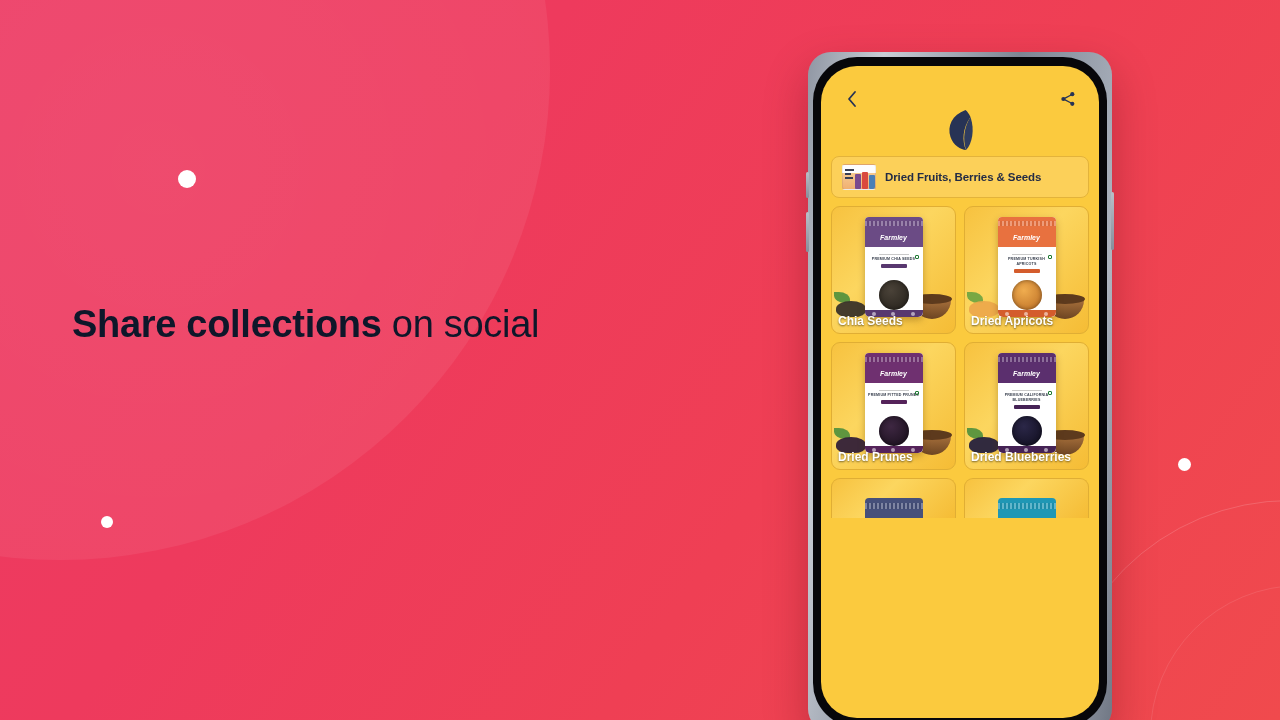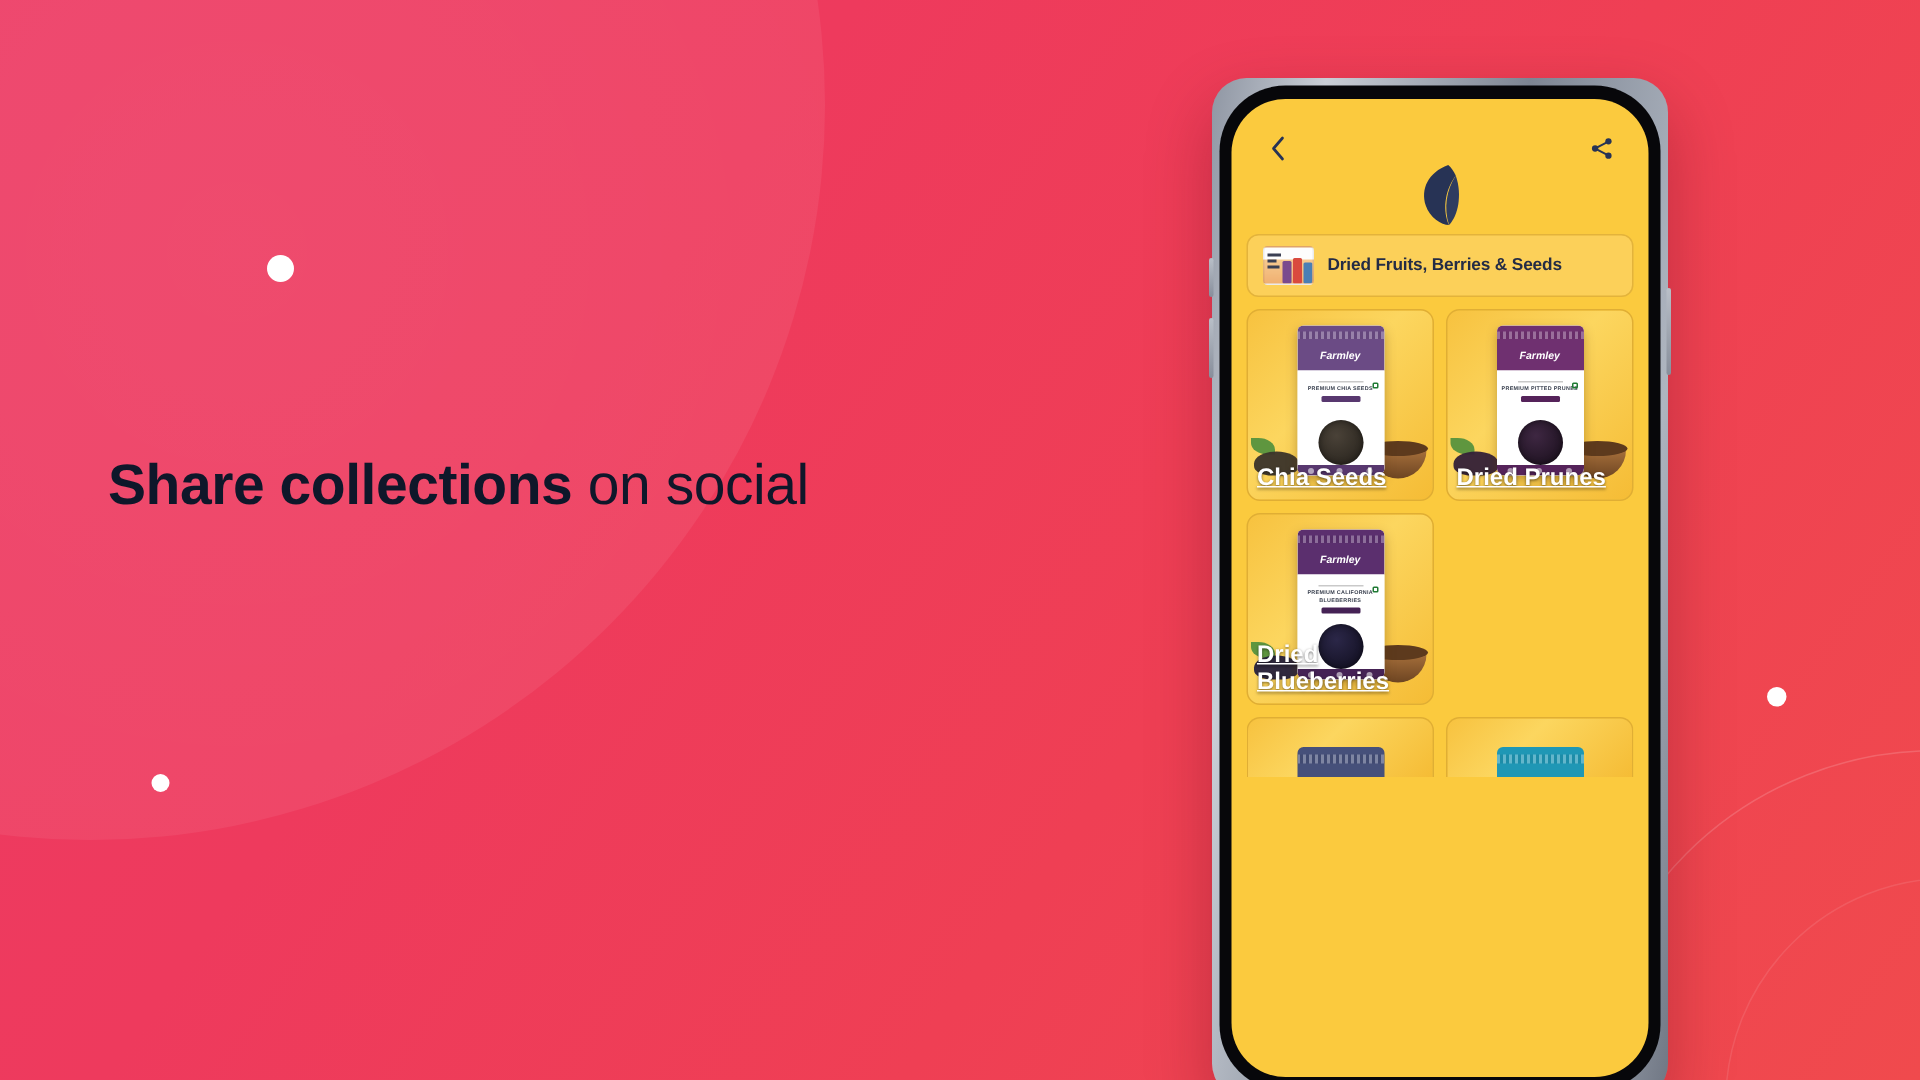--- a/index.html
+++ b/index.html
@@ -156,26 +156,25 @@
     height:128px;
     border-radius:9px;
     border:1px solid #e0ae34;
     overflow:hidden;
     background: linear-gradient(135deg, #f7c23f 0%, #fcd65f 42%, #f5bc35 100%);
     cursor:pointer;
   }
   .card-label {
     position:absolute;
     left:6px; bottom:5px;
-    font-size:16px;
+    font-size:12px;
     font-weight:bold;
     color:#ffffff;
     text-shadow:0 1px 2px rgba(0,0,0,0.55);
     z-index:4;
-    text-decoration:underline;
   }
 
   
   .pouch {
     position:absolute;
     left:50%; top:10px;
     transform:translateX(-50%);
     width:58px; height:100px;
     border-radius:4px 4px 5px 5px;
     background:#ffffff;
@@ -394,20 +393,43 @@
               <div class="pouch-foot" style="background:#58386f;">
                   <i></i>
                   <i></i>
                   <i></i>
                 </div>
             </div>
           </div>
           <div class="card-label">Chia Seeds</div>
         </div>
 
+        <div class="card">
+          <div class="leafy" style="background:#6aa340;"></div>
+          <div class="scatter" style="background:#eda94b;"></div>
+          <div class="bowl"></div>
+          <div class="pouch">
+            <div class="pouch-top" style="background:#e8713f;">
+              <div class="pouch-brand">Farmley</div>
+            </div>
+            <div class="pouch-body">
+              <div class="pouch-rule"></div>
+              <div class="pouch-name">PREMIUM TURKISH APRICOTS</div>
+              <div class="pouch-chip" style="background:#d45c2c;"></div>
+              <div class="veg-mark"></div>
+              <div class="pouch-photo" style="background:radial-gradient(circle at 40% 35%, #f0ad4f, #b86a22);"></div>
+              <div class="pouch-foot" style="background:#d45c2c;">
+                  <i></i>
+                  <i></i>
+                  <i></i>
+                </div>
+            </div>
+          </div>
+          <div class="card-label">Dried Apricots</div>
+        </div>
 
 
 
         <div class="card">
           <div class="leafy" style="background:#4e8f3c;"></div>
           <div class="scatter" style="background:#332038;"></div>
           <div class="bowl"></div>
           <div class="pouch">
             <div class="pouch-top" style="background:#6f3070;">
               <div class="pouch-brand">Farmley</div>

